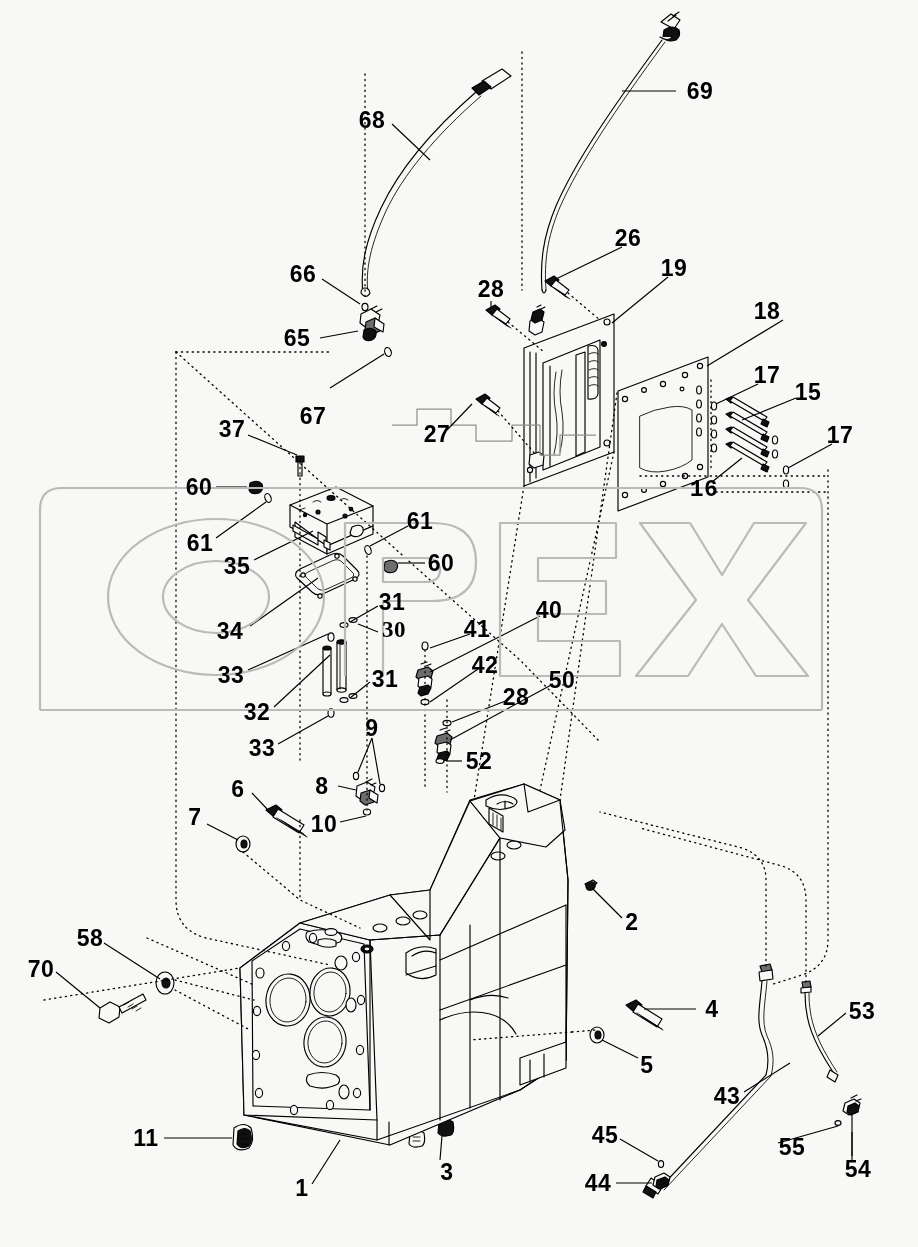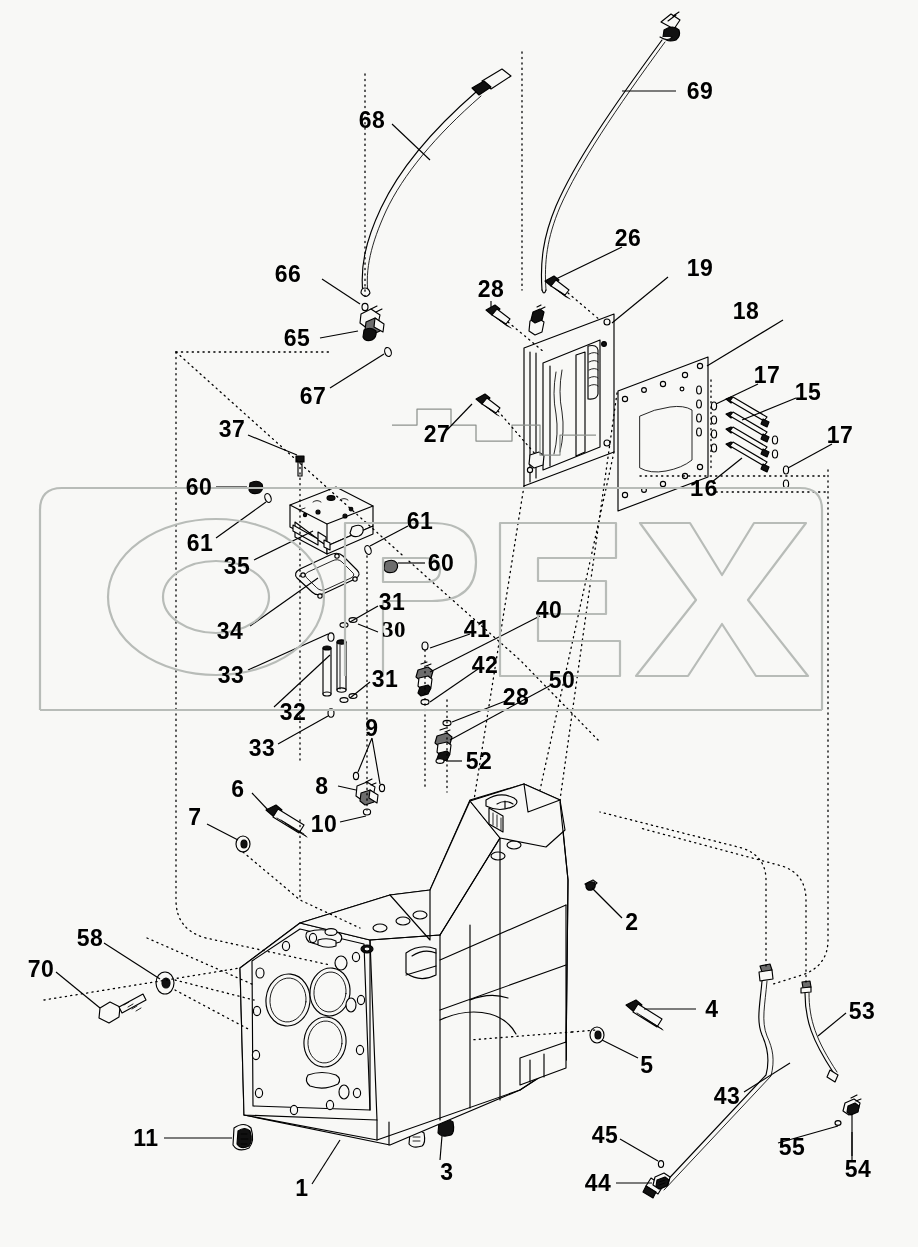--- a/index.html
+++ b/index.html
@@ -560,43 +560,43 @@
       <path class="lead" d="M778 1143 L838 1126"></path>
       <path class="lead" d="M852 1156 L852 1132"></path>
       <path class="lead" d="M620 1139 L658 1161"></path>
       <path class="lead" d="M616 1183 L652 1183"></path>
     </g>
   </svg>
 
   <div id="labels">
       <div class="num" style="left: 372px; top: 120px;">68</div>
       <div class="num" style="left: 700px; top: 91px;">69</div>
-      <div class="num" style="left: 288px; top: 274px;">66</div>
+      <div class="num" style="left: 303px; top: 274px;">66</div>
       <div class="num" style="left: 297px; top: 338px;">65</div>
-      <div class="num" style="left: 313px; top: 396px;">67</div>
+      <div class="num" style="left: 313px; top: 416px;">67</div>
       <div class="num" style="left: 628px; top: 238px;">26</div>
-      <div class="num" style="left: 700px; top: 268px;">19</div>
+      <div class="num" style="left: 674px; top: 268px;">19</div>
       <div class="num" style="left: 491px; top: 289px;">28</div>
-      <div class="num" style="left: 746px; top: 311px;">18</div>
+      <div class="num" style="left: 767px; top: 311px;">18</div>
       <div class="num" style="left: 767px; top: 375px;">17</div>
       <div class="num" style="left: 808px; top: 384px; margin-top: 8px;">15</div>
       <div class="num" style="left: 840px; top: 435px;">17</div>
       <div class="num" style="left: 704px; top: 490px; font-family: Liberation Mono, monospace;">16</div>
       <div class="num" style="left: 437px; top: 434px;">27</div>
       <div class="num" style="left: 232px; top: 429px;">37</div>
       <div class="num" style="left: 199px; top: 487px;">60</div>
       <div class="num" style="left: 200px; top: 543px;">61</div>
       <div class="num" style="left: 237px; top: 566px;">35</div>
       <div class="num" style="left: 230px; top: 631px;">34</div>
       <div class="num" style="left: 420px; top: 521px;">61</div>
       <div class="num" style="left: 441px; top: 563px;">60</div>
       <div class="num" style="left: 392px; top: 602px;">31</div>
       <div class="num" style="left: 394px; top: 629px; font-family: Liberation Serif, serif;">30</div>
       <div class="num" style="left: 231px; top: 675px;">33</div>
-      <div class="num" style="left: 257px; top: 712px; margin-left: 36px;">32</div>
+      <div class="num" style="left: 257px; top: 712px;">32</div>
       <div class="num" style="left: 385px; top: 679px;">31</div>
       <div class="num" style="left: 262px; top: 748px;">33</div>
       <div class="num" style="left: 477px; top: 629px;">41</div>
       <div class="num" style="left: 549px; top: 610px;">40</div>
       <div class="num" style="left: 485px; top: 665px;">42</div>
       <div class="num" style="left: 562px; top: 680px;">50</div>
       <div class="num" style="left: 516px; top: 697px;">28</div>
       <div class="num" style="left: 479px; top: 761px;">52</div>
       <div class="num" style="left: 372px; top: 728px;">9</div>
       <div class="num" style="left: 322px; top: 786px;">8</div>

